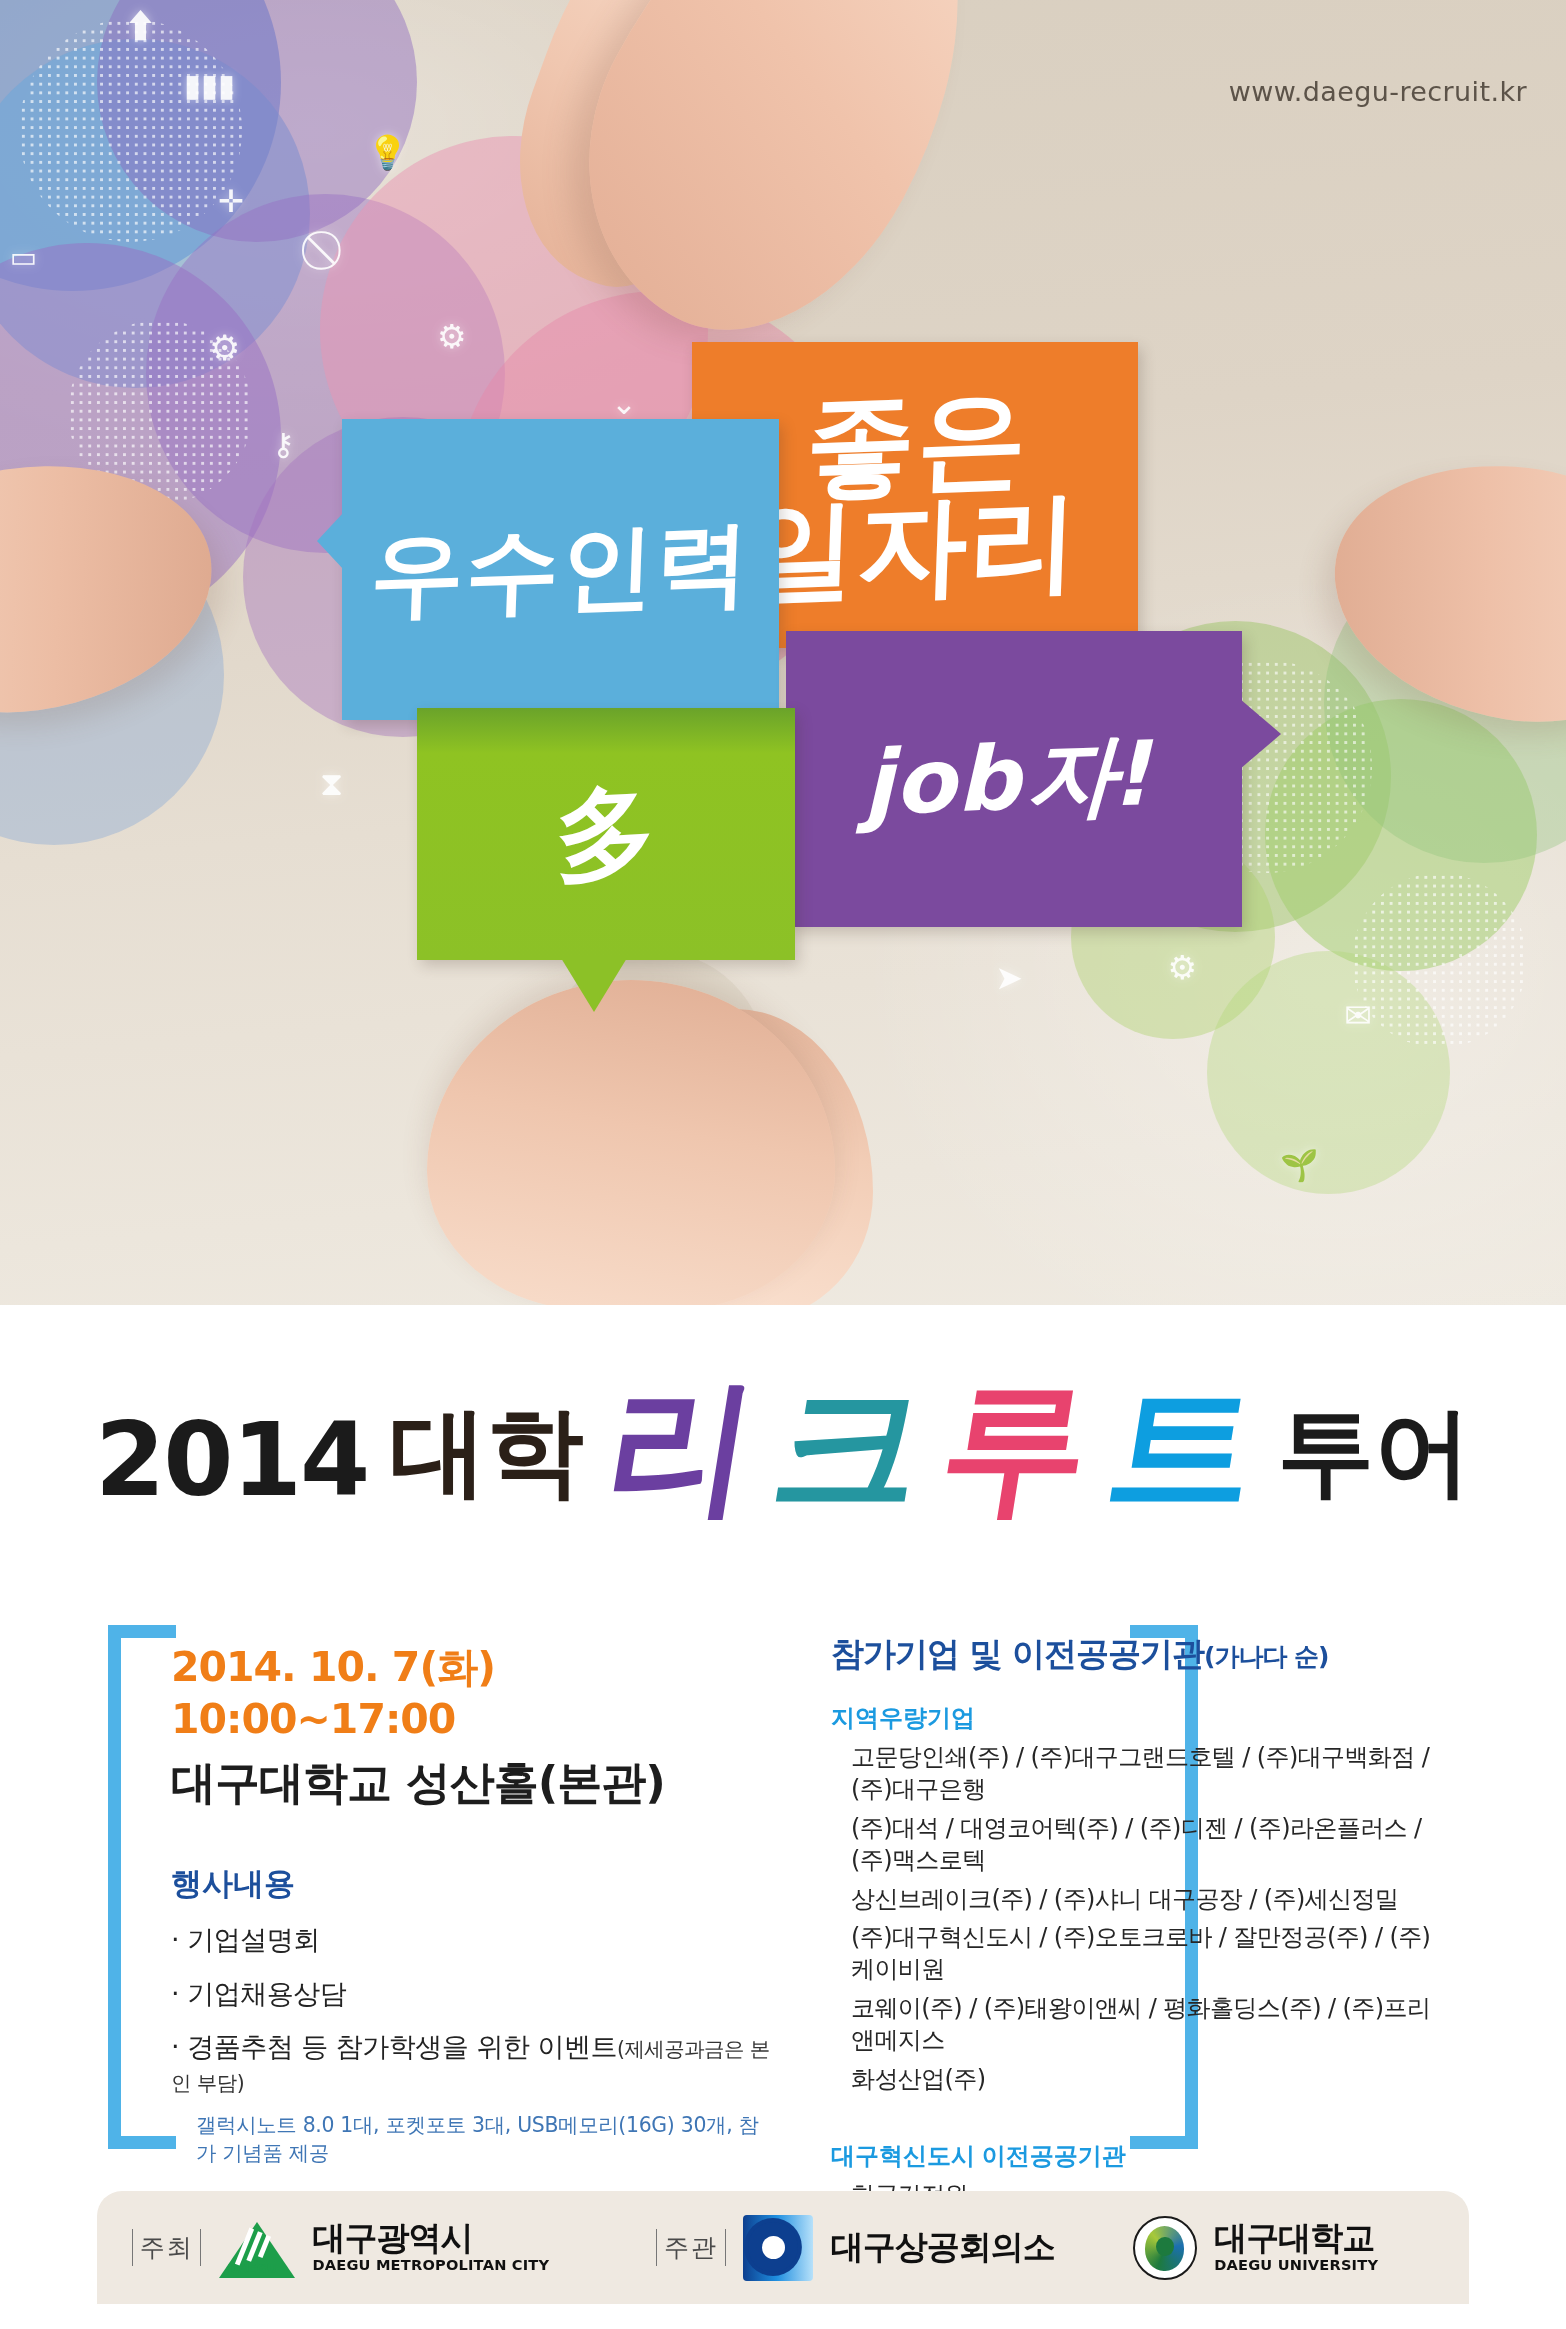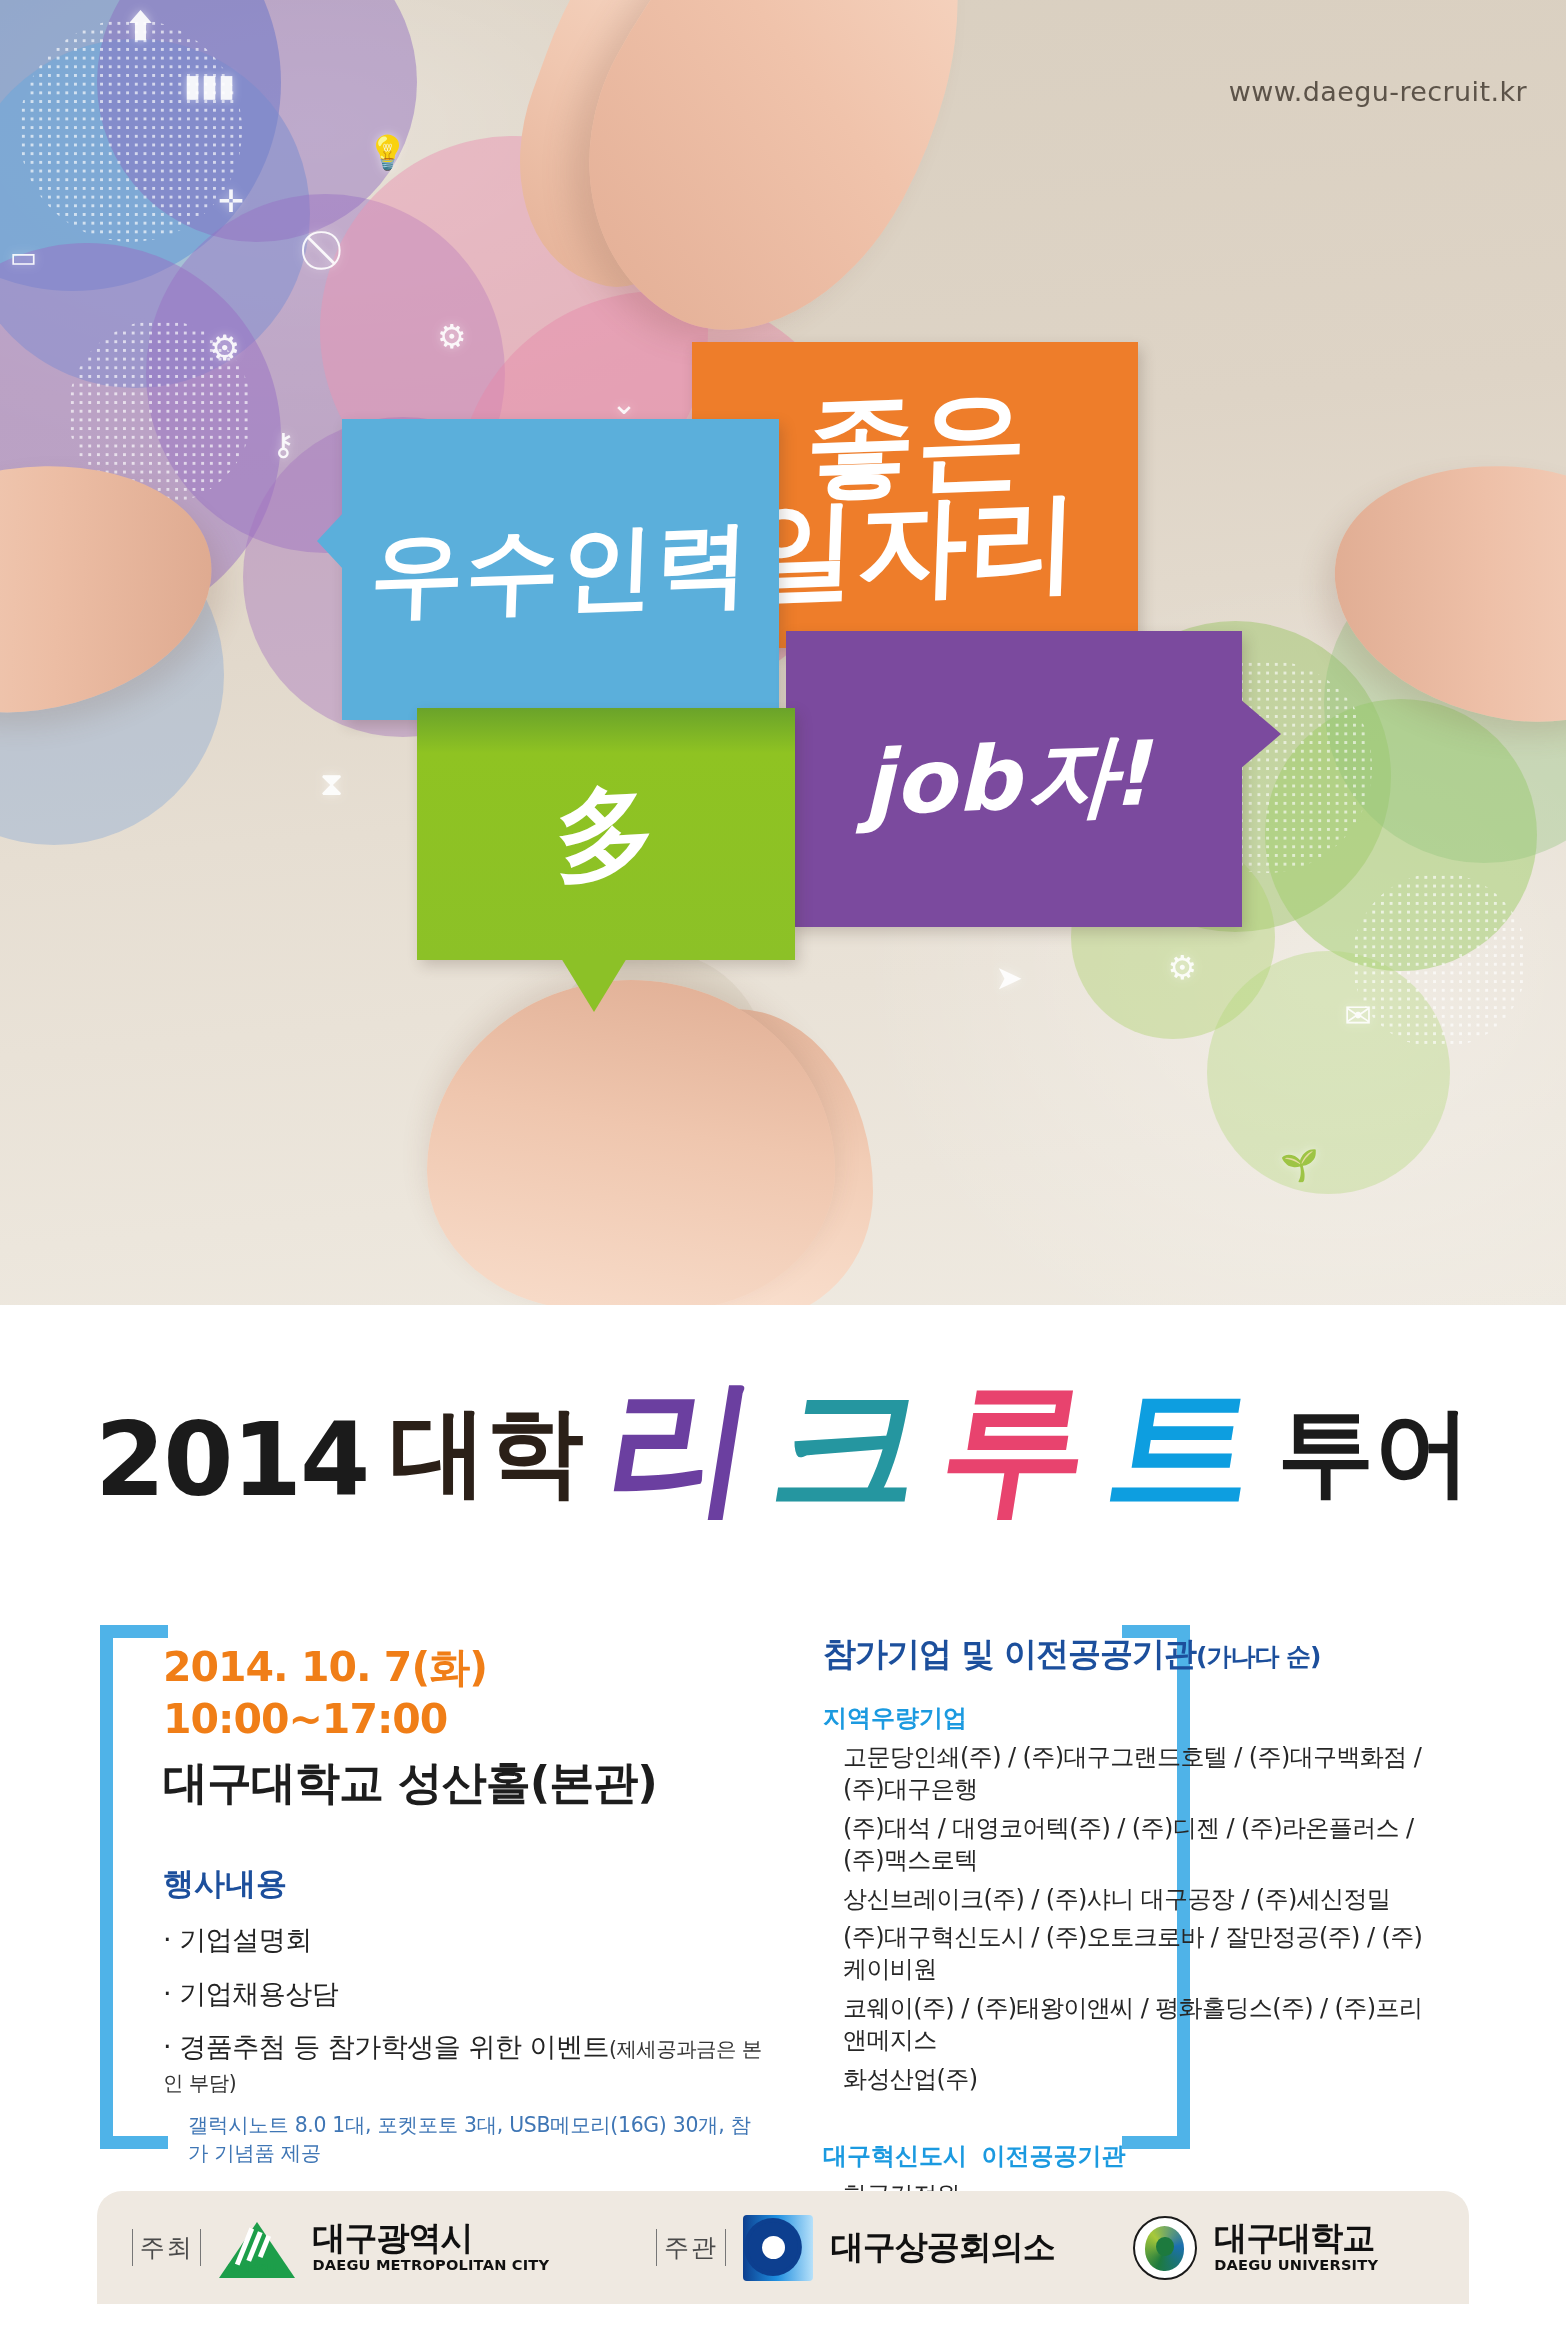--- a/index.html
+++ b/index.html
@@ -146,21 +146,21 @@
   .t-univ{ font-size:97px; font-weight:700; color:#2b2018; margin-left:21.3px;
            font-family:"DejaVu Sans","Liberation Sans",sans-serif; }
   .t-big{ font-size:146px; font-weight:700; letter-spacing:-3.9px; margin-left:25px;
           font-family:"DejaVu Sans","Liberation Sans",sans-serif;
           transform:skewX(-9deg); display:inline-block; line-height:1; }
   .ch1{color:#6b3fa0;} .ch2{color:#2596a0;} .ch3{color:#e8436e;} .ch4{color:#0d9ee0;}
   .t-tour{ font-size:97px; font-weight:700; color:#1b1b1b; margin-left:25px;
            font-family:"DejaVu Sans","Liberation Sans",sans-serif; }
 
   
-  .info{ position:absolute; left:8px; top:1611px; width:1274px; height:573px; }
+  .info{ position:absolute; left:16px; top:1611px; width:1274px; height:573px; }
   .brk { position:absolute; border-color:#4fb3e8; border-style:solid; }
   .brk-l { left:92px; top:13.6px; width:68px; height:524px;
            border-width:13.6px 0 13.6px 13.6px; border-right:0; }
   .brk-r { right:92px; top:13.6px; width:68px; height:524px;
            border-width:13.6px 13.6px 13.6px 0; border-left:0; }
 
   .col-left{ position:absolute; left:155px; top:29px; width:602px; }
   .col-right{ position:absolute; left:815px; top:21.3px; width:602px; }
 
   .ev-date{ font-size:41px; font-weight:700; color:#f07e17; letter-spacing:-1px;
@@ -179,21 +179,21 @@
             letter-spacing:-0.5px; font-family:"DejaVu Sans","Liberation Sans",sans-serif; }
 
   .r-head{ font-size:33px; font-weight:700; color:#1c4f9c; letter-spacing:-1px;
            font-family:"DejaVu Sans","Liberation Sans",sans-serif; }
   .r-head .small{ font-size:25px; }
   .r-sub{ font-size:24px; font-weight:700; color:#1b9ae0; margin-top:25px;
           font-family:"DejaVu Sans","Liberation Sans",sans-serif; }
   .r-line{ font-size:24px; color:#262626; margin-top:6.8px; letter-spacing:-0.6px;
            font-family:"DejaVu Sans","Liberation Sans",sans-serif;margin-left:20px; }
   .r-sub2{ font-size:24px; font-weight:700; color:#1b9ae0; margin-top:45px;
-           font-family:Liberation Mono, monospace; }
+           font-family:Liberation Sans, sans-serif; }
 
   
   .footer{ position:absolute; left:97px; top:2191px; width:1372px; height:113px;
            background:#efe9e1; border-radius:25px 25px 0 0;
            display:flex; align-items:center; }
   .f-tag{ font-size:25px; color:#4a4a4a; letter-spacing:1.9px;
           font-family:"DejaVu Sans","Liberation Sans",sans-serif;
           border-left:1.9px solid #777; border-right:1.9px solid #777; padding:1.9px 6.8px;}
   .f-group{ display:flex; align-items:center; gap:17.5px; }
   .f-name{ font-size:33px; font-weight:700; color:#101010; letter-spacing:-1px; line-height:1.05;

